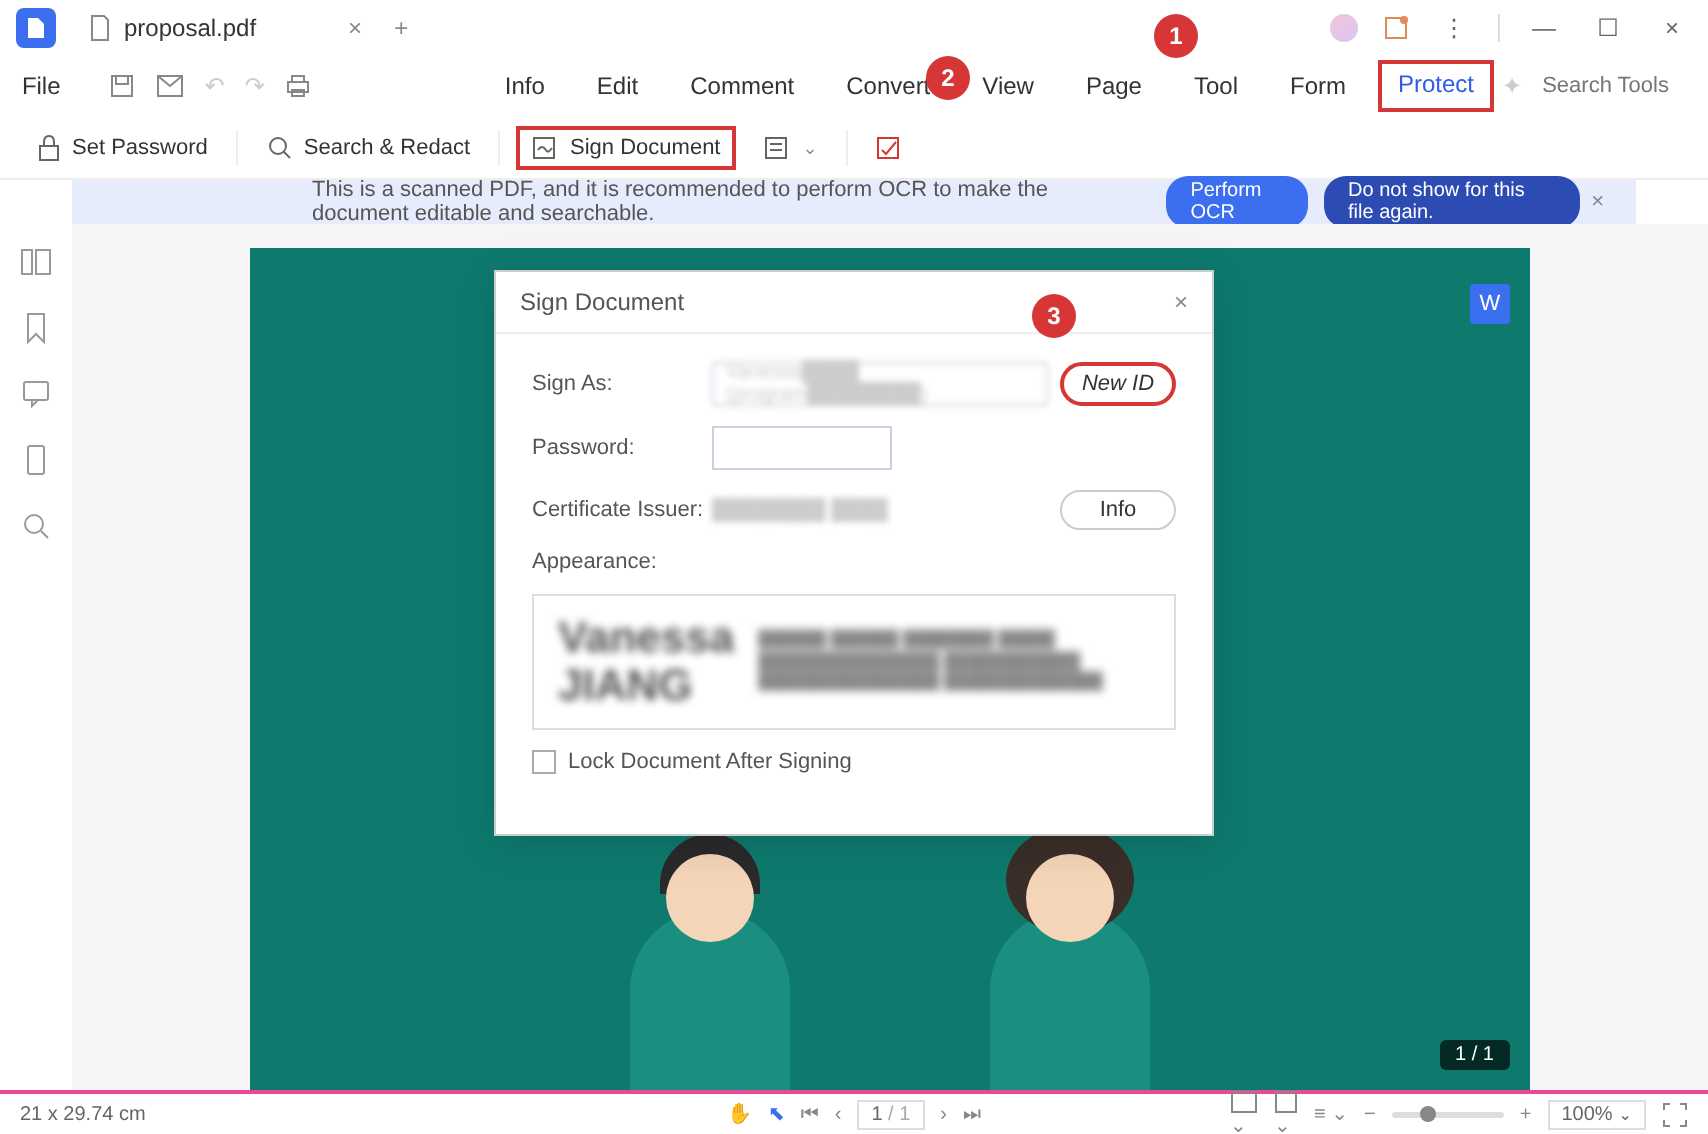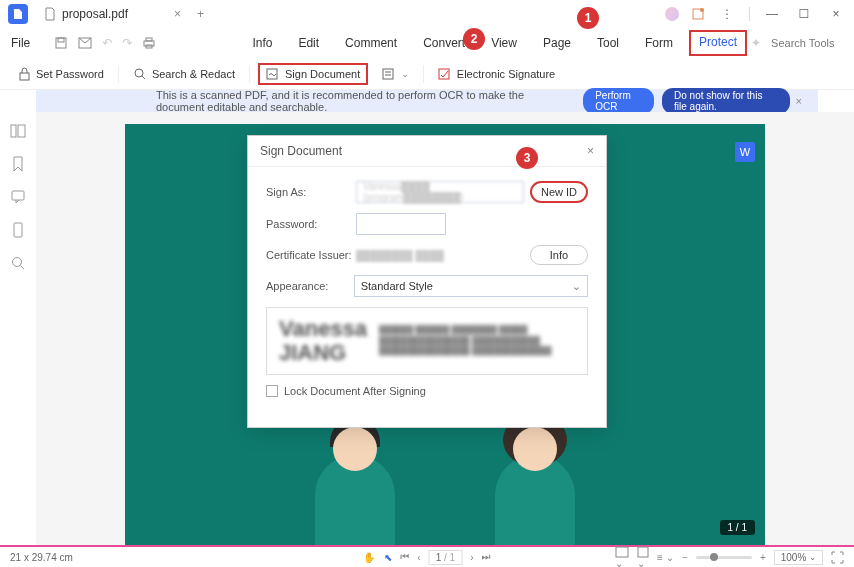--- a/index.html
+++ b/index.html
@@ -71,21 +71,21 @@
 
 
 .dialog-overlay { position: absolute; top: 135px; left: 50%; transform: translateX(-50%); width: 360px; background: #fff; border: 1px solid #ccc; box-shadow: 0 4px 20px rgba(0,0,0,0.15); z-index: 50; }
 .dialog-title { padding: 8px 12px; font-size: 12px; color: #555; border-bottom: 1px solid #eee; display: flex; }
 .dialog-close { margin-left: auto; color: #888; cursor: pointer; }
 .dialog-body { padding: 14px 18px; }
 .form-row { display: flex; align-items: center; margin-bottom: 10px; }
 .form-label { width: 90px; font-size: 11px; color: #555; }
 .form-select { flex: 1; height: 22px; border: 1px solid #c8d0e0; background: #fff; font-size: 10px; padding: 0 6px; color: #ccc; display: flex; align-items: center; filter: blur(1.5px); }
 .form-input { width: 90px; height: 22px; border: 1px solid #c8d0e0; padding: 0 6px; }
-.new-id-btn { width: 58px; height: 22px; border: 2px solid #d63636; margin-left: 6px; display: flex; align-items: center; justify-content: center; font-size: 11px; cursor: pointer; border-radius: 11px; }
+.new-id-btn { width: 58px; height: 22px; border: 2px solid #d63636; margin-left: 6px; display: flex; align-items: center; justify-content: center; font-size: 11px; cursor: pointer; border-radius: 11px; font-style: italic; }
 .info-btn { width: 58px; height: 20px; border: 1px solid #ccc; border-radius: 10px; margin-left: auto; display: flex; align-items: center; justify-content: center; font-size: 11px; cursor: pointer; text-align: center; }
 .cert-value { font-size: 10px; color: #ccc; filter: blur(1.5px); }
 .appearance-select { width: 240px; height: 22px; border: 1px solid #c8d0e0; font-size: 11px; padding: 0 6px; display: flex; align-items: center; }
 .appearance-select::after { content: "⌄"; margin-left: auto; color: #888; }
 .sig-preview { border: 1px solid #ddd; height: 68px; margin: 6px 0 10px; display: flex; align-items: center; padding: 8px 12px; gap: 12px; }
 .sig-name { filter: blur(2px); font-size: 22px; font-weight: 600; font-family: Georgia, serif; color: #555; line-height: 1.1; }
 .sig-details { filter: blur(2px); font-size: 8px; color: #888; line-height: 1.3; flex: 1; }
 .checkbox-row { display: flex; align-items: center; gap: 6px; font-size: 11px; color: #555; margin-bottom: 16px; }
 .checkbox { width: 12px; height: 12px; border: 1px solid #aaa; }
 .dialog-actions { display: flex; justify-content: flex-end; gap: 10px; padding-bottom: 4px; }
@@ -230,21 +230,20 @@
     <span style="font-size:9px;color:#888">⌄</span>
   </div>
   <div class="tool-divider"></div>
   <div class="tool-item">
     <span class="tool-icon red">
         <svg width="14" height="14" viewBox="0 0 14 14">
           <rect x="1" y="2" width="10" height="10" fill="none" stroke="#d63636"></rect>
           <path d="M3 8 L5 10 L10 4" fill="none" stroke="#d63636"></path>
         </svg>
       </span>
-    <span>Electronic Signature</span>
   </div>
 </div>
 
 <div class="ocr-banner">
   <span>This is a scanned PDF, and it is recommended to perform OCR to make the document editable and searchable.</span>
   <span class="ocr-btn">Perform OCR</span>
   <span class="ocr-btn dark">Do not show for this file again.</span>
   <span class="ocr-close">×</span>
 </div>
 
@@ -316,23 +315,20 @@
       <span class="form-label">Password:</span>
       <input type="password" class="form-input" style="">
     </div>
     <div class="form-row">
       <span class="form-label">Certificate Issuer:</span>
       <span class="cert-value">████████ ████</span>
       <div class="info-btn">Info</div>
     </div>
     <div class="form-row">
       <span class="form-label">Appearance:</span>
-      <div class="appearance-select">
-          <span>Standard Style</span>
-        </div>
     </div>
     <div class="sig-preview">
       <div class="sig-name">
         <div>Vanessa</div>
         <div>JIANG</div>
       </div>
       <div class="sig-details">██████ ██████ ████████ █████
 ████████████████
 ████████████
 ████████████████

